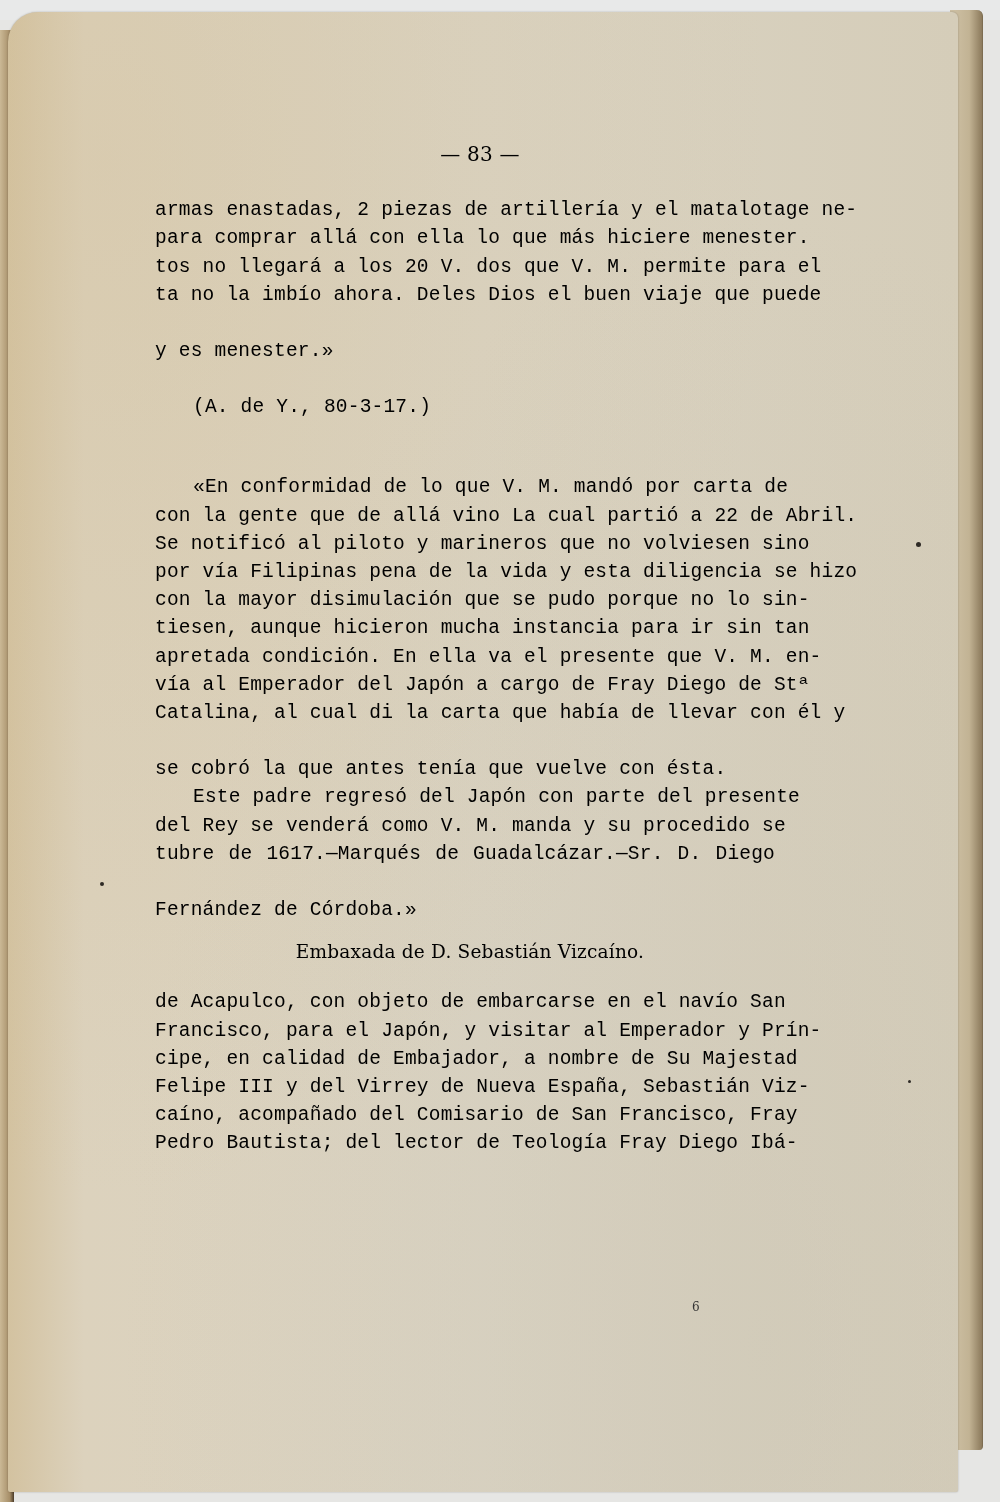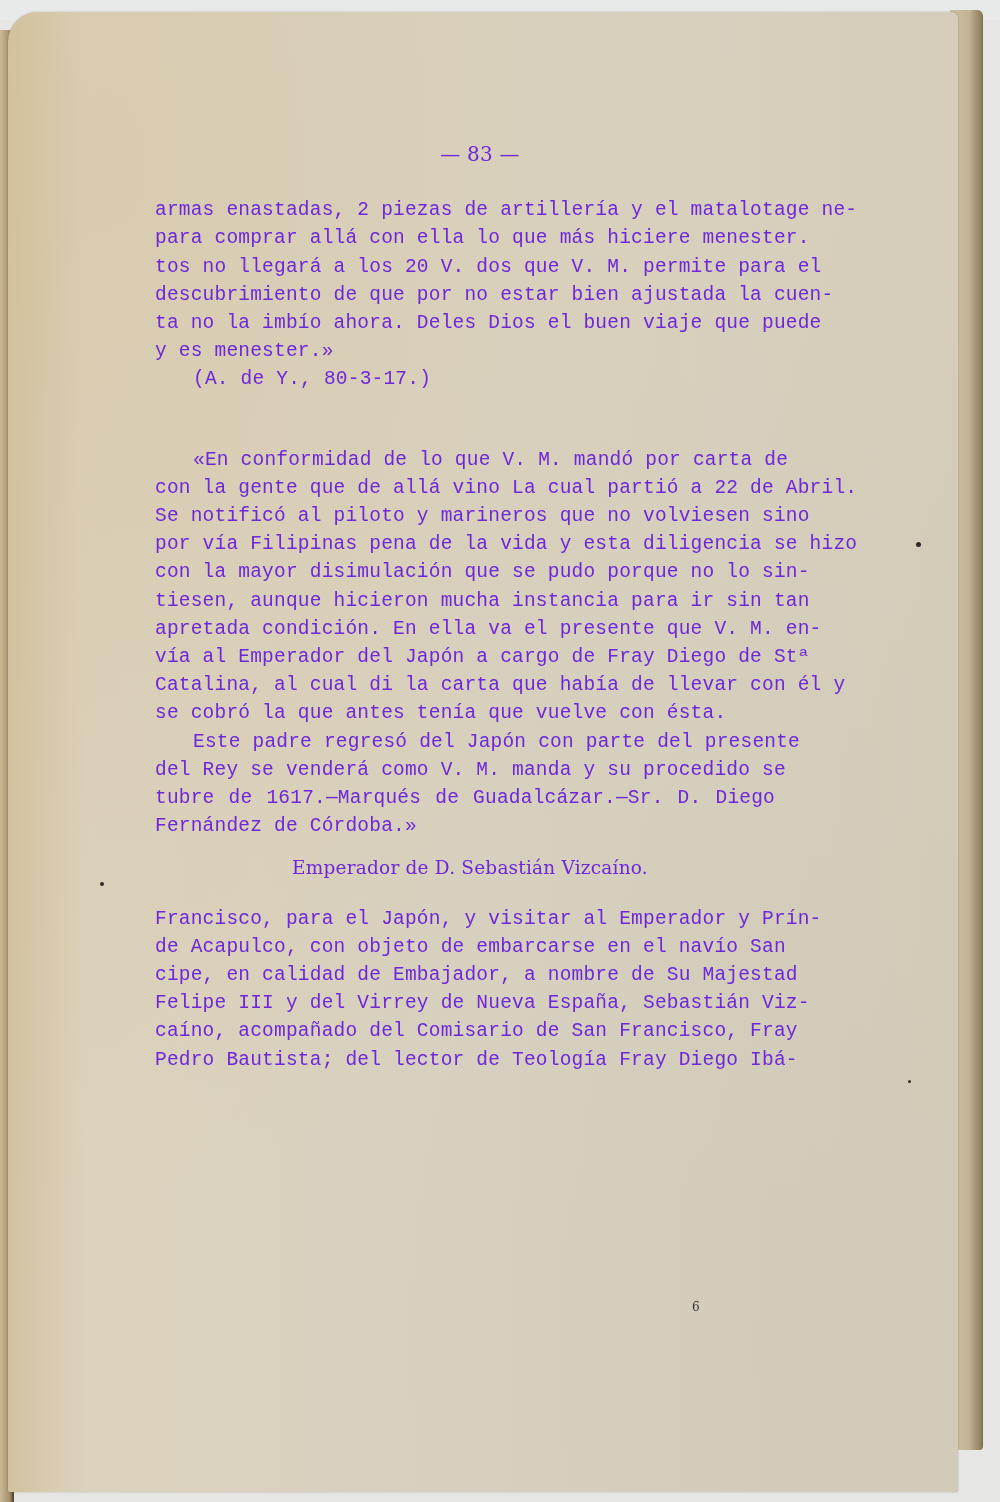--- a/index.html
+++ b/index.html
@@ -28,31 +28,31 @@
     background: #d8cfbd;
     background-image:
       radial-gradient(ellipse at 10% 10%, rgba(210,190,150,0.35), transparent 55%),
       radial-gradient(ellipse at 80% 90%, rgba(200,195,180,0.35), transparent 60%),
       linear-gradient(90deg, #d3c2a0 0%, #dcd2bd 8%, #dad3c2 50%, #d5cdb9 100%);
     border-radius: 30px 6px 2px 2px;
     box-shadow: 0 0 2px rgba(0,0,0,0.25);
   }
   .text-block {
     position: absolute; left: 155px; top: 140px; width: 620px;
-    color: #6d28d9;
+    color: #000000;
     font-size: 19.5px;
     line-height: 28.2px;
     letter-spacing: 0.2px;
   }
   .page-number {
     text-align: center; font-size: 20px; margin-left: 30px;
     margin-bottom: 28px;
   }
   .line { display: block; white-space: nowrap; text-align: justify; text-align-last: justify; font-family: Liberation Mono, monospace; }
-  .line.last { text-align-last: left; }
+  .line.last { text-align-last: left; margin-top: 28px; }
   .indent { padding-left: 38px; }
   .gap-med { height: 26px; }
   .heading {
     text-align: center; font-size: 18.5px; margin: 14px 0 22px 10px;
   }
   .signature-mark {
     position: absolute; left: 692px; top: 1300px; font-size: 12px; color: #333;
   }
   .speck { position: absolute; width: 4px; height: 4px; border-radius: 50%; background: #2e2a25; }
 </style>
@@ -69,21 +69,20 @@
   <span class="speck" style="left:900px;top:1068px;width:3px;height:3px;"></span>
 </div>
 
 <div class="text-block">
   <div class="page-number">— 83 —</div>
 
   <div>
     <span class="line">armas enastadas, 2 piezas de artillería y el matalotage ne-</span>
     <span class="line">para comprar allá con ella lo que más hiciere menester.</span>
     <span class="line">tos no llegará a los 20 V. dos que V. M. permite para el</span>
-    <span class="line">descubrimiento de que por no estar bien ajustada la cuen-</span>
     <span class="line">ta no la imbío ahora. Deles Dios el buen viaje que puede</span>
     <span class="line last">y es menester.»</span>
   </div>
 
   <div>
     <span class="line last indent">(A. de Y., 80-3-17.)</span>
   </div>
 
   <div class="gap-med"></div>
 
@@ -103,25 +102,25 @@
     <span class="line last">se cobró la que antes tenía que vuelve con ésta.</span>
   </div>
 
   <div>
     <span class="line indent">Este padre regresó del Japón con parte del presente</span>
     <span class="line">del Rey se venderá como V. M. manda y su procedido se</span>
     <span class="line">tubre de 1617.—Marqués de Guadalcázar.—Sr. D. Diego</span>
     <span class="line last">Fernández de Córdoba.»</span>
   </div>
 
-  <div class="heading">Emperador de D. Sebastián Vizcaíno.</div>
+  <div class="heading">Embaxada de D. Sebastián Vizcaíno.</div>
 
   <div>
+    <span class="line">de Acapulco, con objeto de embarcarse en el navío San</span>
     <span class="line">Francisco, para el Japón, y visitar al Emperador y Prín-</span>
-    <span class="line">de Acapulco, con objeto de embarcarse en el navío San</span>
     <span class="line">cipe, en calidad de Embajador, a nombre de Su Majestad</span>
     <span class="line">Felipe III y del Virrey de Nueva España, Sebastián Viz-</span>
     <span class="line">caíno, acompañado del Comisario de San Francisco, Fray</span>
     <span class="line">Pedro Bautista; del lector de Teología Fray Diego Ibá-</span>
   </div>
 </div>
 
 <div class="signature-mark">6</div>
 
 </body></html>

